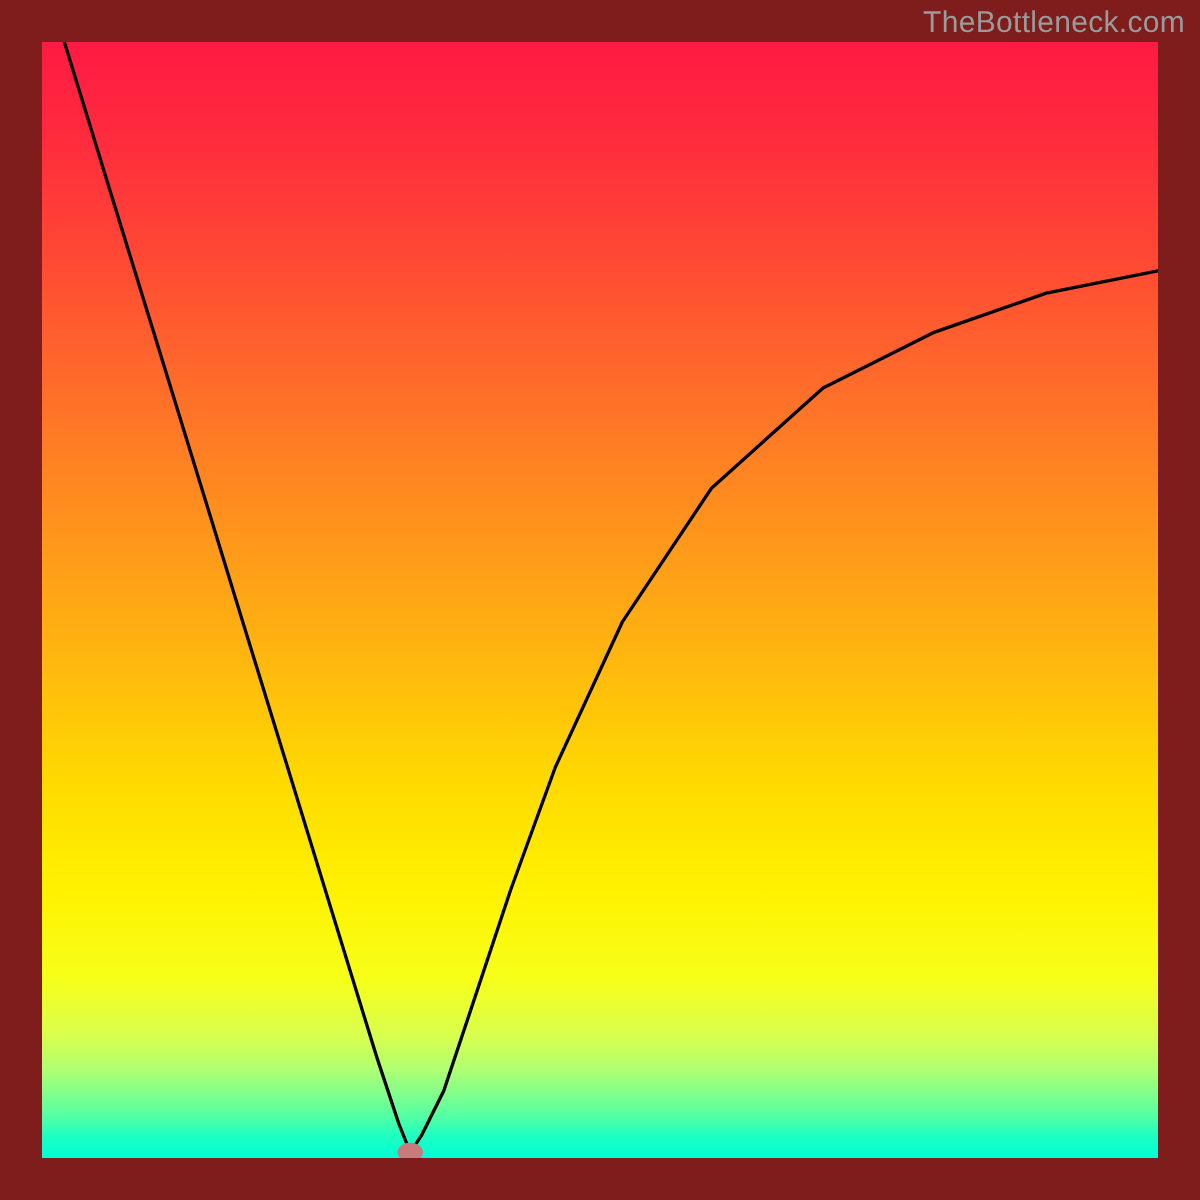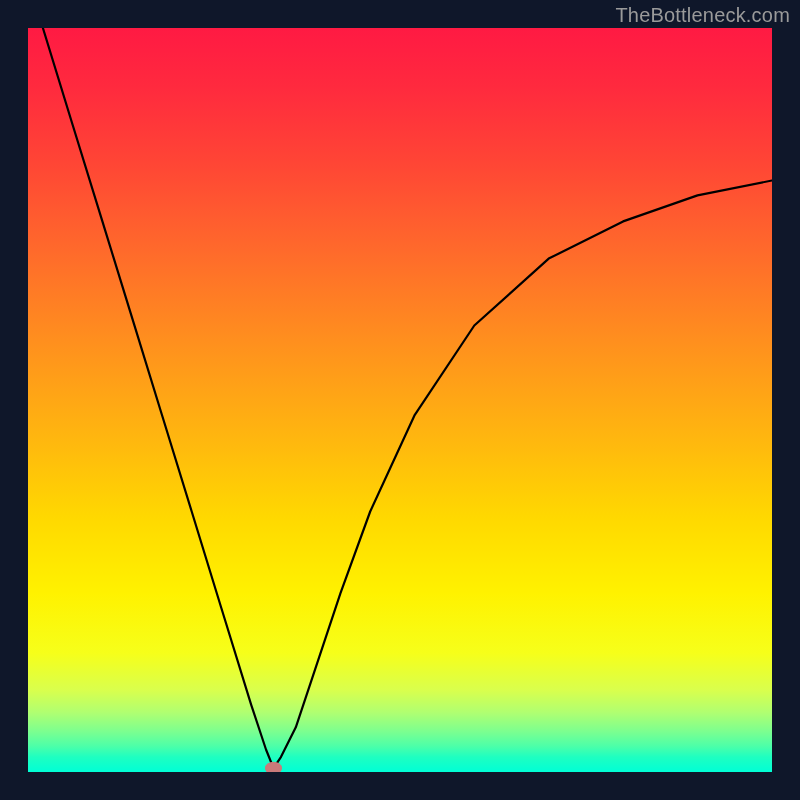--- a/index.html
+++ b/index.html
@@ -8,21 +8,21 @@
     width: 800px;
     height: 800px;
     background: #000;
     overflow: hidden;
     font-family: Arial, Helvetica, sans-serif;
   }
   .frame {
     position: relative;
     width: 800px;
     height: 800px;
-    background: #0f172a;
+    background: #7f1d1d;
   }
   .plot {
     position: absolute;
     left: 28px;
     top: 28px;
     width: 744px;
     height: 744px;
     overflow: hidden;
   }
   .gradient {

